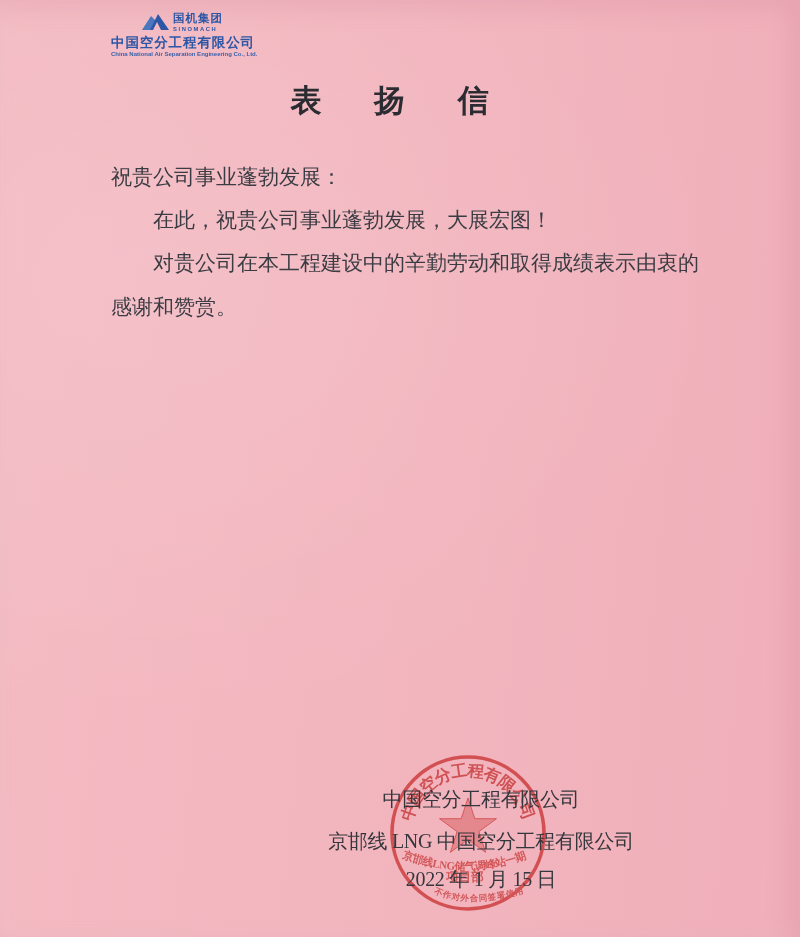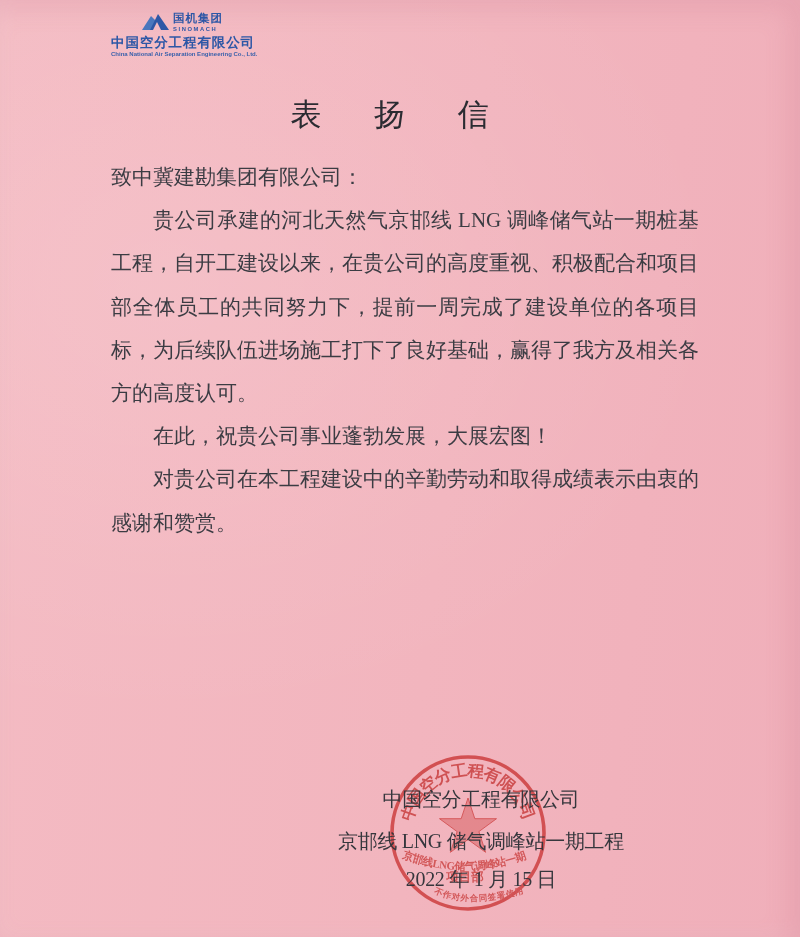--- a/index.html
+++ b/index.html
@@ -24,22 +24,22 @@
   .logo-group .cn{font-size:11.5px;font-weight:bold;letter-spacing:1px;}
   .logo-group .en{font-size:5.8px;font-weight:bold;letter-spacing:1.6px;margin-top:2px;}
   .lh-company{position:absolute;left:0;top:22px;width:260px;
     font-family:"Liberation Sans","DejaVu Sans",sans-serif;
     font-size:13.5px;font-weight:bold;letter-spacing:0.9px;color:#2d57a6;white-space:nowrap;}
   .lh-company-en{position:absolute;left:0;top:39px;width:260px;
     font-family:"Liberation Sans","DejaVu Sans",sans-serif;
     font-size:6px;font-weight:bold;color:#3a61ab;white-space:nowrap;}
 
   
-  .title{position:absolute;left:0;top:94px;width:100%;margin:0;
-    text-align:center;font-size:31px;font-weight:normal;color:#2b2c32;
+  .title{position:absolute;left:0;top:80px;width:100%;margin:0;
+    text-align:center;font-size:31px;font-weight:bold;color:#2b2c32;
     letter-spacing:0.35em;padding-right:10px;box-sizing:border-box;
     font-family:"Liberation Sans","DejaVu Sans",sans-serif;}
 
   
   .body-text{position:absolute;left:111px;top:156px;width:588px;
     font-size:21px;line-height:43.2px;text-align:justify;text-justify:inter-ideograph;}
   .body-text p{margin:0;}
   .body-text p.para{text-indent:2em;}
 
   
@@ -67,22 +67,21 @@
       <div class="cn">国机集团</div>
       <div class="en">SINOMACH</div>
     </div>
     <div class="lh-company">中国空分工程有限公司</div>
     <div class="lh-company-en">China National Air Separation Engineering Co., Ltd.</div>
   </header>
 
   <h1 class="title">表　扬　信</h1>
 
   <section class="body-text">
-    <p class="salutation">致中冀建勘集团有限公司：</p>
-    <p class="para">贵公司承建的河北天然气京邯线 LNG 调峰储气站一期桩基工程，自开工建设以来，在贵公司的高度重视、积极配合和项目部全体员工的共同努力下，提前一周完成了建设单位的各项目标，为后续队伍进场施工打下了良好基础，赢得了我方及相关各方的高度认可。</p>
+    <p class="salutation">祝贵公司事业蓬勃发展：</p>
     <p class="para">在此，祝贵公司事业蓬勃发展，大展宏图！</p>
     <p class="para">对贵公司在本工程建设中的辛勤劳动和取得成绩表示由衷的感谢和赞赏。</p>
   </section>
 
   <svg class="stamp" width="170" height="170" viewBox="0 0 170 170">
     <defs>
       <path id="ringPath" d="M 28.7 74.1 A 57 57 0 0 1 141.3 74.1" fill="none"></path>
       <path id="projPath" d="M 17 107 Q 82 133 147 107" fill="none"></path>
       <path id="notePath" d="M 49 142 Q 82 160 145 142" fill="none"></path>
     </defs>
@@ -94,16 +93,16 @@
     <text font-size="11" fill="#cc4444">
       <textPath href="#projPath" startOffset="2" textLength="128">京邯线LNG储气调峰站一期</textPath>
     </text>
     <text x="82" y="131" font-size="12.5" fill="#cc4444" text-anchor="middle">项目部</text>
     <text font-size="8.5" fill="#cc4444">
       <textPath href="#notePath" startOffset="2" textLength="92">不作对外合同签署使用</textPath>
     </text>
   </svg>
 
   <div class="sig-line sig-company">中国空分工程有限公司</div>
-  <div class="sig-line sig-project">京邯线 LNG 储气调峰站一期工程</div>
+  <div class="sig-line sig-project">京邯线 LNG 中国空分工程有限公司</div>
   <div class="sig-line sig-date">2022 年 1 月 15 日</div>
 
 </div>
 
 </body></html>

